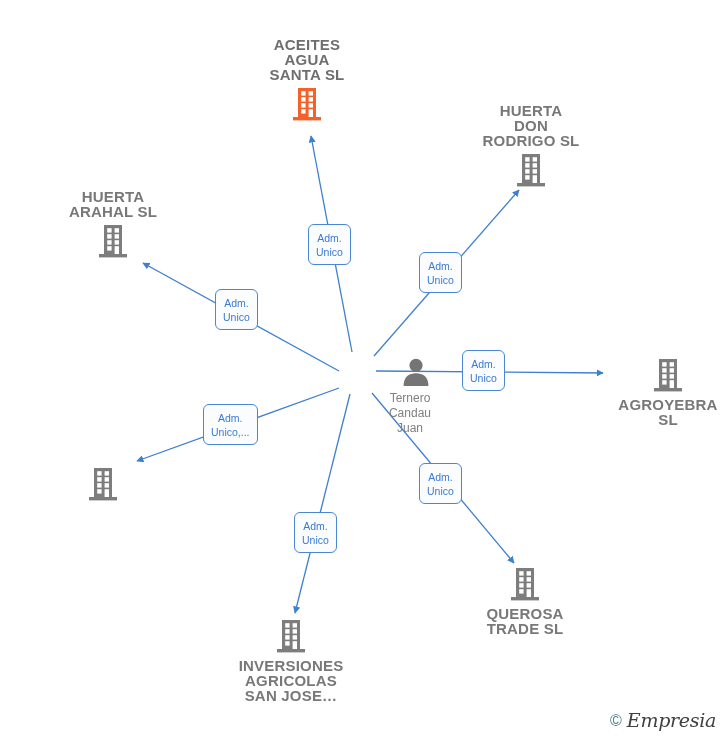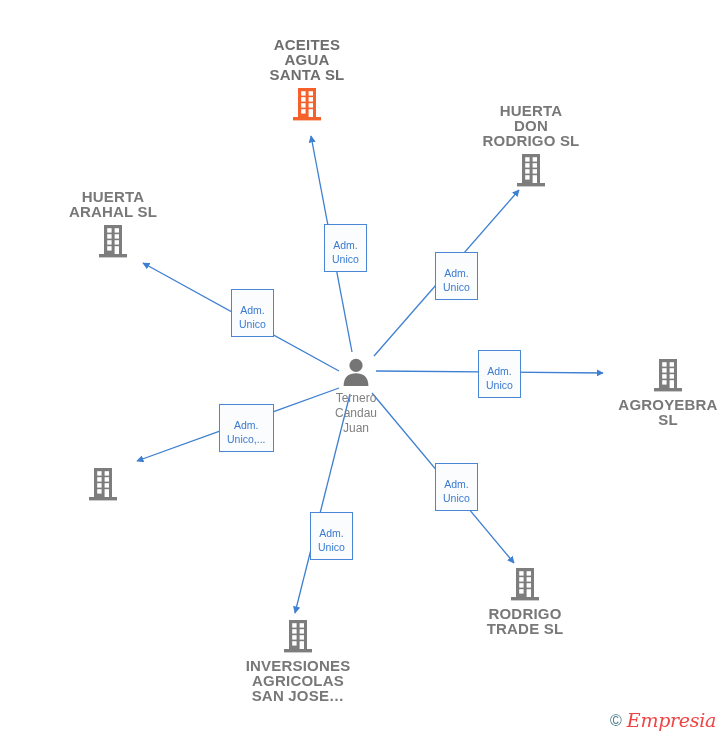--- a/index.html
+++ b/index.html
@@ -53,51 +53,50 @@
   .node-icon {
     display: block;
     line-height: 0;
   }
   .node.label-above .node-label { margin-bottom: 4px; }
   .node.label-below .node-label { margin-top: 4px; }
 
   .edge-label {
     position: absolute;
     border: 1.3px solid #4a86d6;
-    border-radius: 0;
+    border-radius: 6px;
     background: #fbfcfe;
     color: #3a7ad0;
     font-size: 10.5px;
     line-height: 14px;
-    padding: 13px 7px 5px 7px;
+    padding: 6px 7px 5px 7px;
     text-align: center;
     white-space: pre-line;
     box-sizing: border-box;
-    margin-left: 16px;
   }
 
   .watermark {
     position: absolute;
     right: 12px;
     bottom: 10px;
     display: flex;
     align-items: center;
     gap: 5px;
     user-select: none;
   }
   .wm-c {
     font-size: 16px;
     color: #4a7d8c;
     line-height: 1;
   }
   .wm-text {
     font-family: "DejaVu Serif", serif;
     font-style: italic;
     font-size: 19px;
-    color: #ef4444;
+    color: #404040;
     line-height: 1;
     letter-spacing: -0.3px;
   }
 </style>
 </head>
 <body>
 
 <div id="graph-canvas">
 
   <svg id="edge-layer" viewBox="0 0 728 740" xmlns="http://www.w3.org/2000/svg">
@@ -204,41 +203,41 @@
             <rect x="3" y="31" width="28" height="3.4" fill="#7d7d7d"></rect>
             <rect x="11.2" y="5.2" width="4.4" height="4.4" fill="#ffffff"></rect>
             <rect x="18.6" y="5.2" width="4.4" height="4.4" fill="#ffffff"></rect>
             <rect x="11.2" y="11.2" width="4.4" height="4.4" fill="#ffffff"></rect>
             <rect x="18.6" y="11.2" width="4.4" height="4.4" fill="#ffffff"></rect>
             <rect x="11.2" y="17.2" width="4.4" height="4.4" fill="#ffffff"></rect>
             <rect x="18.6" y="17.2" width="4.4" height="4.4" fill="#ffffff"></rect>
             <rect x="11.2" y="23.2" width="4.4" height="4.4" fill="#ffffff"></rect>
             <rect x="18.6" y="23.2" width="4.4" height="7.8" fill="#ffffff"></rect>
           </svg></span>
-        <div class="node-label">RODRIGO
+        <div class="node-label">QUEROSA
 TRADE SL</div>
       </div>
-      <div class="node label-below" style="left: 298px; top: 618px;">
+      <div class="node label-below" style="left: 291px; top: 618px;">
         <span class="node-icon"><svg width="34" height="36" viewBox="0 0 34 36">
             <rect x="8" y="2" width="18" height="29" fill="#7d7d7d"></rect>
             <rect x="3" y="31" width="28" height="3.4" fill="#7d7d7d"></rect>
             <rect x="11.2" y="5.2" width="4.4" height="4.4" fill="#ffffff"></rect>
             <rect x="18.6" y="5.2" width="4.4" height="4.4" fill="#ffffff"></rect>
             <rect x="11.2" y="11.2" width="4.4" height="4.4" fill="#ffffff"></rect>
             <rect x="18.6" y="11.2" width="4.4" height="4.4" fill="#ffffff"></rect>
             <rect x="11.2" y="17.2" width="4.4" height="4.4" fill="#ffffff"></rect>
             <rect x="18.6" y="17.2" width="4.4" height="4.4" fill="#ffffff"></rect>
             <rect x="11.2" y="23.2" width="4.4" height="4.4" fill="#ffffff"></rect>
             <rect x="18.6" y="23.2" width="4.4" height="7.8" fill="#ffffff"></rect>
           </svg></span>
         <div class="node-label">INVERSIONES
 AGRICOLAS
 SAN JOSE…</div>
       </div>
-      <div class="node label-below" style="left: 356px; top: 357px;">
+      <div class="node label-below" style="left: 356px; top: 357px; align-items: flex-end;">
         <span class="node-icon"><svg width="30" height="30" viewBox="0 0 30 30">
             <circle cx="15" cy="8.4" r="6.6" fill="#757575"></circle>
             <path d="M 2.6 29 C 2.6 19.6 8.2 16.2 15 16.2 C 21.8 16.2 27.4 19.6 27.4 29 Z" fill="#757575"></path>
           </svg></span>
         <div class="node-label person">Ternero
 Candau
 Juan</div>
       </div>
     </div>
   <div id="edge-label-layer">

